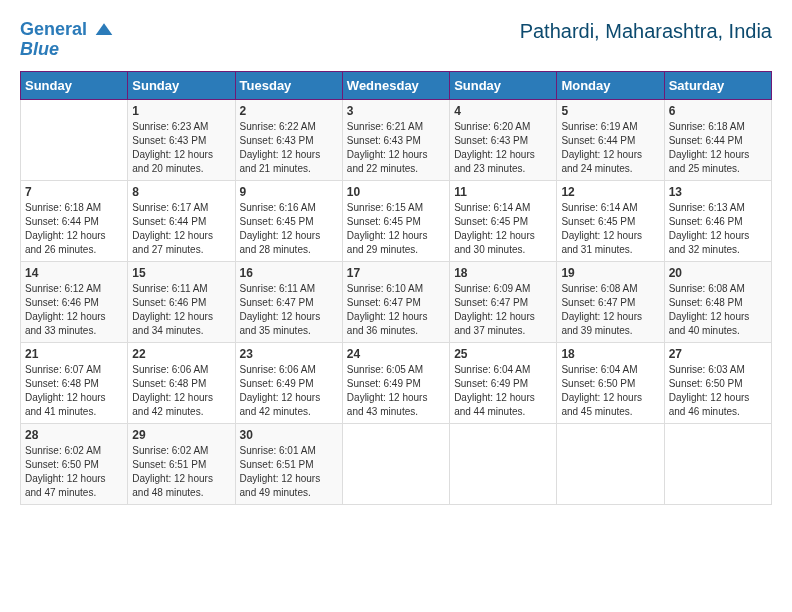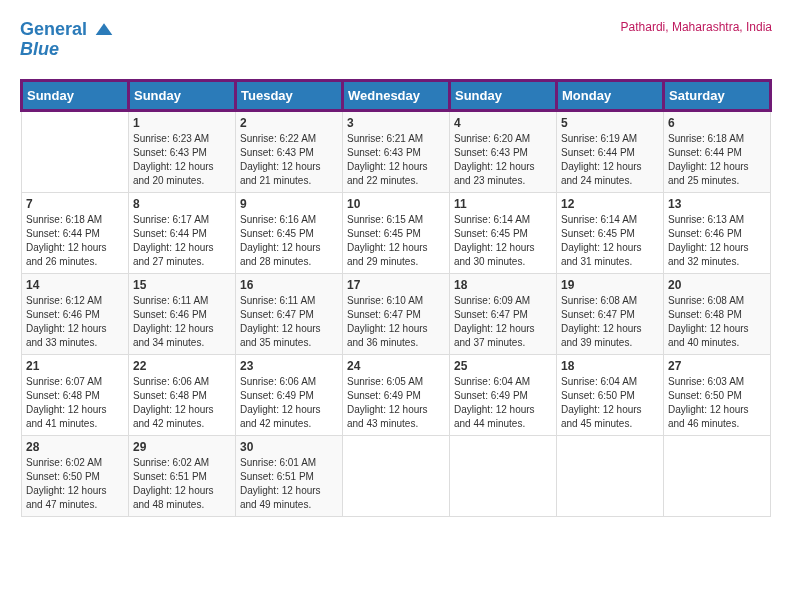--- a/index.html
+++ b/index.html
@@ -7,21 +7,21 @@
       font-family: Arial, sans-serif;
       background: #fff;
       width: 792px;
       min-height: 612px;
       padding: 20px;
     }
     .header {
       display: flex;
       justify-content: space-between;
       align-items: flex-start;
-      margin-bottom: 19px;
+      margin-bottom: 11px;
     }
     .logo {
       display: flex;
       align-items: center;
     }
     .logo-text {
       font-size: 18px;
       font-weight: bold;
       color: #333;
       line-height: 1.1;
@@ -36,37 +36,37 @@
     }
     .title-block {
       text-align: right;
     }
     .title-block h1 {
       font-size: 32px;
       font-weight: bold;
       color: #333;
     }
     .title-block h2 {
-      font-size: 12px;
+      font-size: 20px;
       font-weight: normal;
-      color: #be185d;
+      color: #0c4a6e;
     }
     table {
       width: 100%;
       border-collapse: collapse;
       font-size: 11px;
     }
     thead tr th {
       background-color: #2b7bb9;
       color: #fff;
       padding: 6px 4px;
       text-align: left;
       font-size: 13px;
       font-weight: bold;
-      border: 3px solid #701a75;
+      border: 1px solid #701a75;
     }
     tbody tr td {
       border: 1px solid #ddd;
       padding: 4px 4px;
       vertical-align: top;
       width: calc(100% / 7);
       height: 80px;
       background: #fff;
       color: #333;
     }

